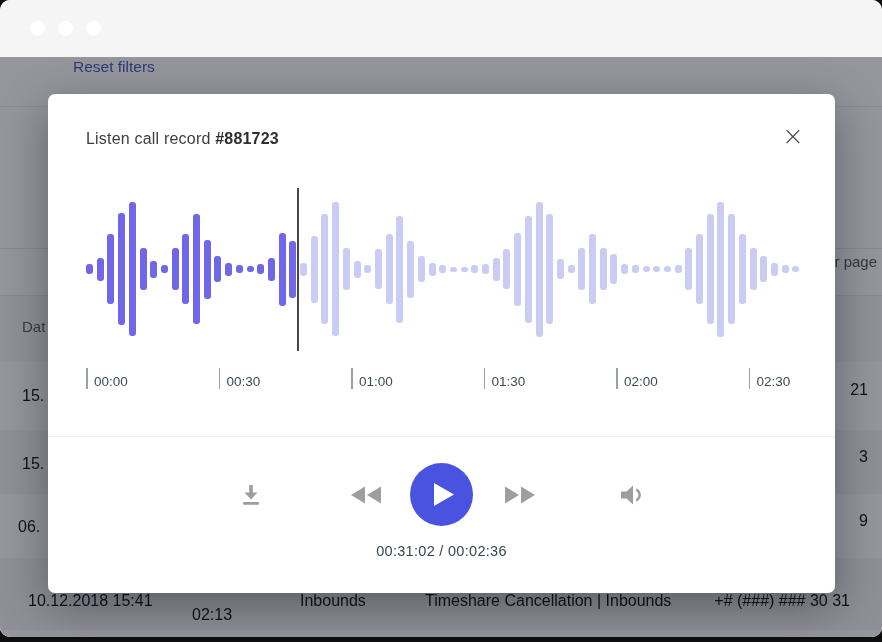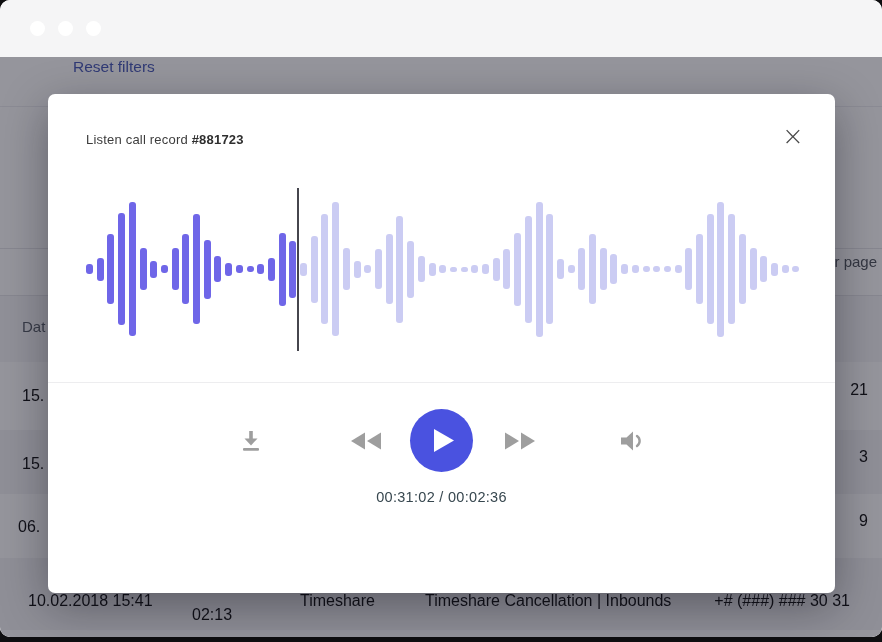--- a/index.html
+++ b/index.html
@@ -34,21 +34,21 @@
 
   
   .overlay{position:absolute;inset:0;background:rgba(34,34,48,0.48);z-index:5}
 
   
   .modal{
     position:absolute;left:48px;top:37px;width:787px;height:499px;z-index:10;
     background:#fff;border-radius:7px;box-shadow:0 14px 46px rgba(10,10,20,.38);
   }
   .modal-header{padding:36px 30px 0 38px;position:relative}
-  .modal-title{font-size:13px;color:#3c3c3c;letter-spacing:.2px}
+  .modal-title{font-size:16px;color:#3c3c3c;letter-spacing:.2px}
   .modal-title b{color:#2f2f2f}
   .close-btn{
     position:absolute;top:28px;right:28px;width:28px;height:28px;border:0;background:none;
     font-size:26px;line-height:26px;font-weight:300;color:#4a4a4a;cursor:pointer;padding:0;
     font-family:"DejaVu Sans",sans-serif;
   }
   .wave-area{position:relative;margin:36px 35px 0 38px;width:714px}
   .wave-bars{height:170px;display:flex;align-items:center;justify-content:space-between}
   .wbar{width:7px;border-radius:3px;flex:0 0 7px}
   .wbar.played{background:var(--wave-played)}
@@ -98,23 +98,23 @@
     </div>
     <div class="trow row-2">
       <span class="cell" style="left:22px;top:25px">15.</span>
       <span class="cell" style="right:14px;top:18px">3</span>
     </div>
     <div class="trow row-3">
       <span class="cell" style="left:18px;top:24px">06.</span>
       <span class="cell" style="right:14px;top:18px">9</span>
     </div>
     <div class="trow row-4">
-      <span class="cell" style="left:28px;top:34px">10.02.2018 15:41</span>
+      <span class="cell" style="left:28px;top:34px">10.12.2018 15:41</span>
       <span class="cell" style="left:192px;top:48px">02:13</span>
-      <span class="cell" style="left:300px;top:34px">Timeshare</span>
+      <span class="cell" style="left:300px;top:34px">Inbounds</span>
       <span class="cell" style="left:425px;top:34px">Timeshare Cancellation | Inbounds</span>
       <span class="cell" style="right:32px;top:34px">+# (###) ### 30 31</span>
     </div>
 
     <div class="overlay"></div>
 
     <div class="modal">
       <div class="modal-header">
         <span class="modal-title"><span>Listen call record </span><b>#881723</b></span>
         <button class="close-btn">×</button>
@@ -184,20 +184,40 @@
             <div class="wbar unplayed" style="height: 135px;"></div>
             <div class="wbar unplayed" style="height: 110px;"></div>
             <div class="wbar unplayed" style="height: 70px;"></div>
             <div class="wbar unplayed" style="height: 42px;"></div>
             <div class="wbar unplayed" style="height: 26px;"></div>
             <div class="wbar unplayed" style="height: 13px;"></div>
             <div class="wbar unplayed" style="height: 8px;"></div>
             <div class="wbar unplayed" style="height: 6px;"></div>
           </div>
         <div class="playhead" id="playhead" style="left: 211px;"></div>
+        <div class="ticks" id="ticks">
+            <div class="tick" style="left: 0px;">
+              <span class="tick-label">00:00</span>
+            </div>
+            <div class="tick" style="left: 132.5px;">
+              <span class="tick-label">00:30</span>
+            </div>
+            <div class="tick" style="left: 265px;">
+              <span class="tick-label">01:00</span>
+            </div>
+            <div class="tick" style="left: 397.5px;">
+              <span class="tick-label">01:30</span>
+            </div>
+            <div class="tick" style="left: 530px;">
+              <span class="tick-label">02:00</span>
+            </div>
+            <div class="tick" style="left: 662.5px;">
+              <span class="tick-label">02:30</span>
+            </div>
+          </div>
       </div>
 
       <div class="divider"></div>
 
       <div class="controls">
         <button class="icon-btn btn-download">
           <svg width="26" height="26" viewBox="0 0 26 26">
             <rect x="11.2" y="3" width="3.6" height="8.5" fill="currentColor"></rect>
             <polygon points="6.5,10.5 19.5,10.5 13,17.5" fill="currentColor"></polygon>
             <rect x="5" y="20" width="16" height="2.8" rx="1" fill="currentColor"></rect>

